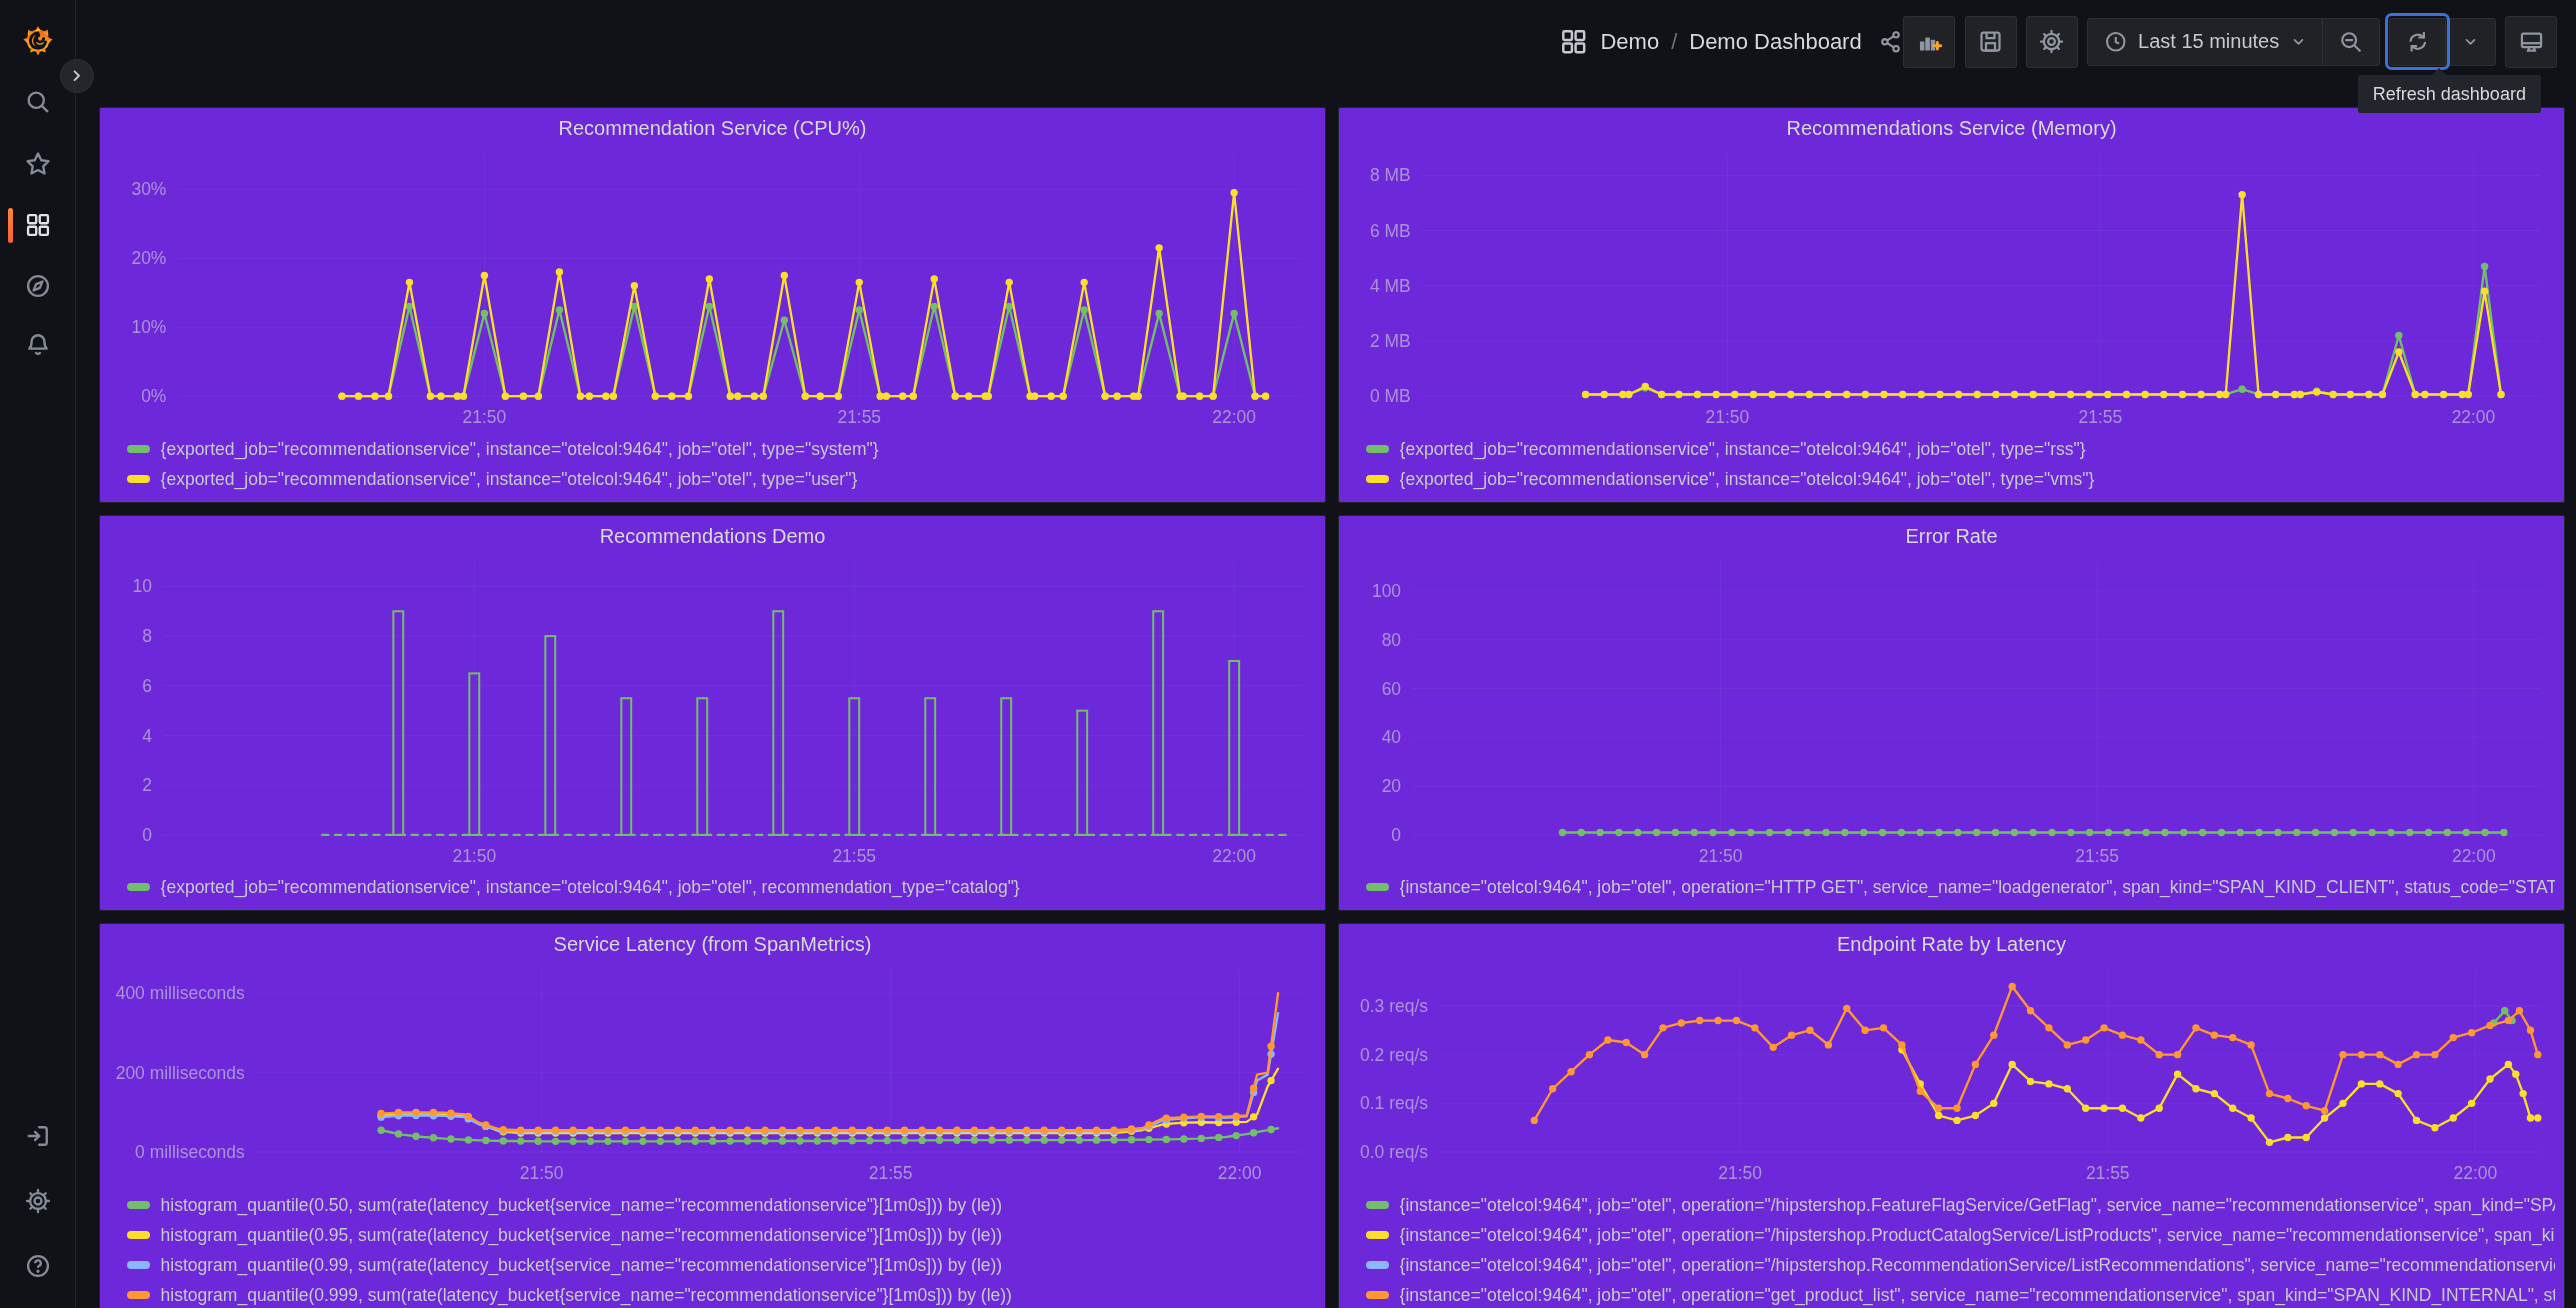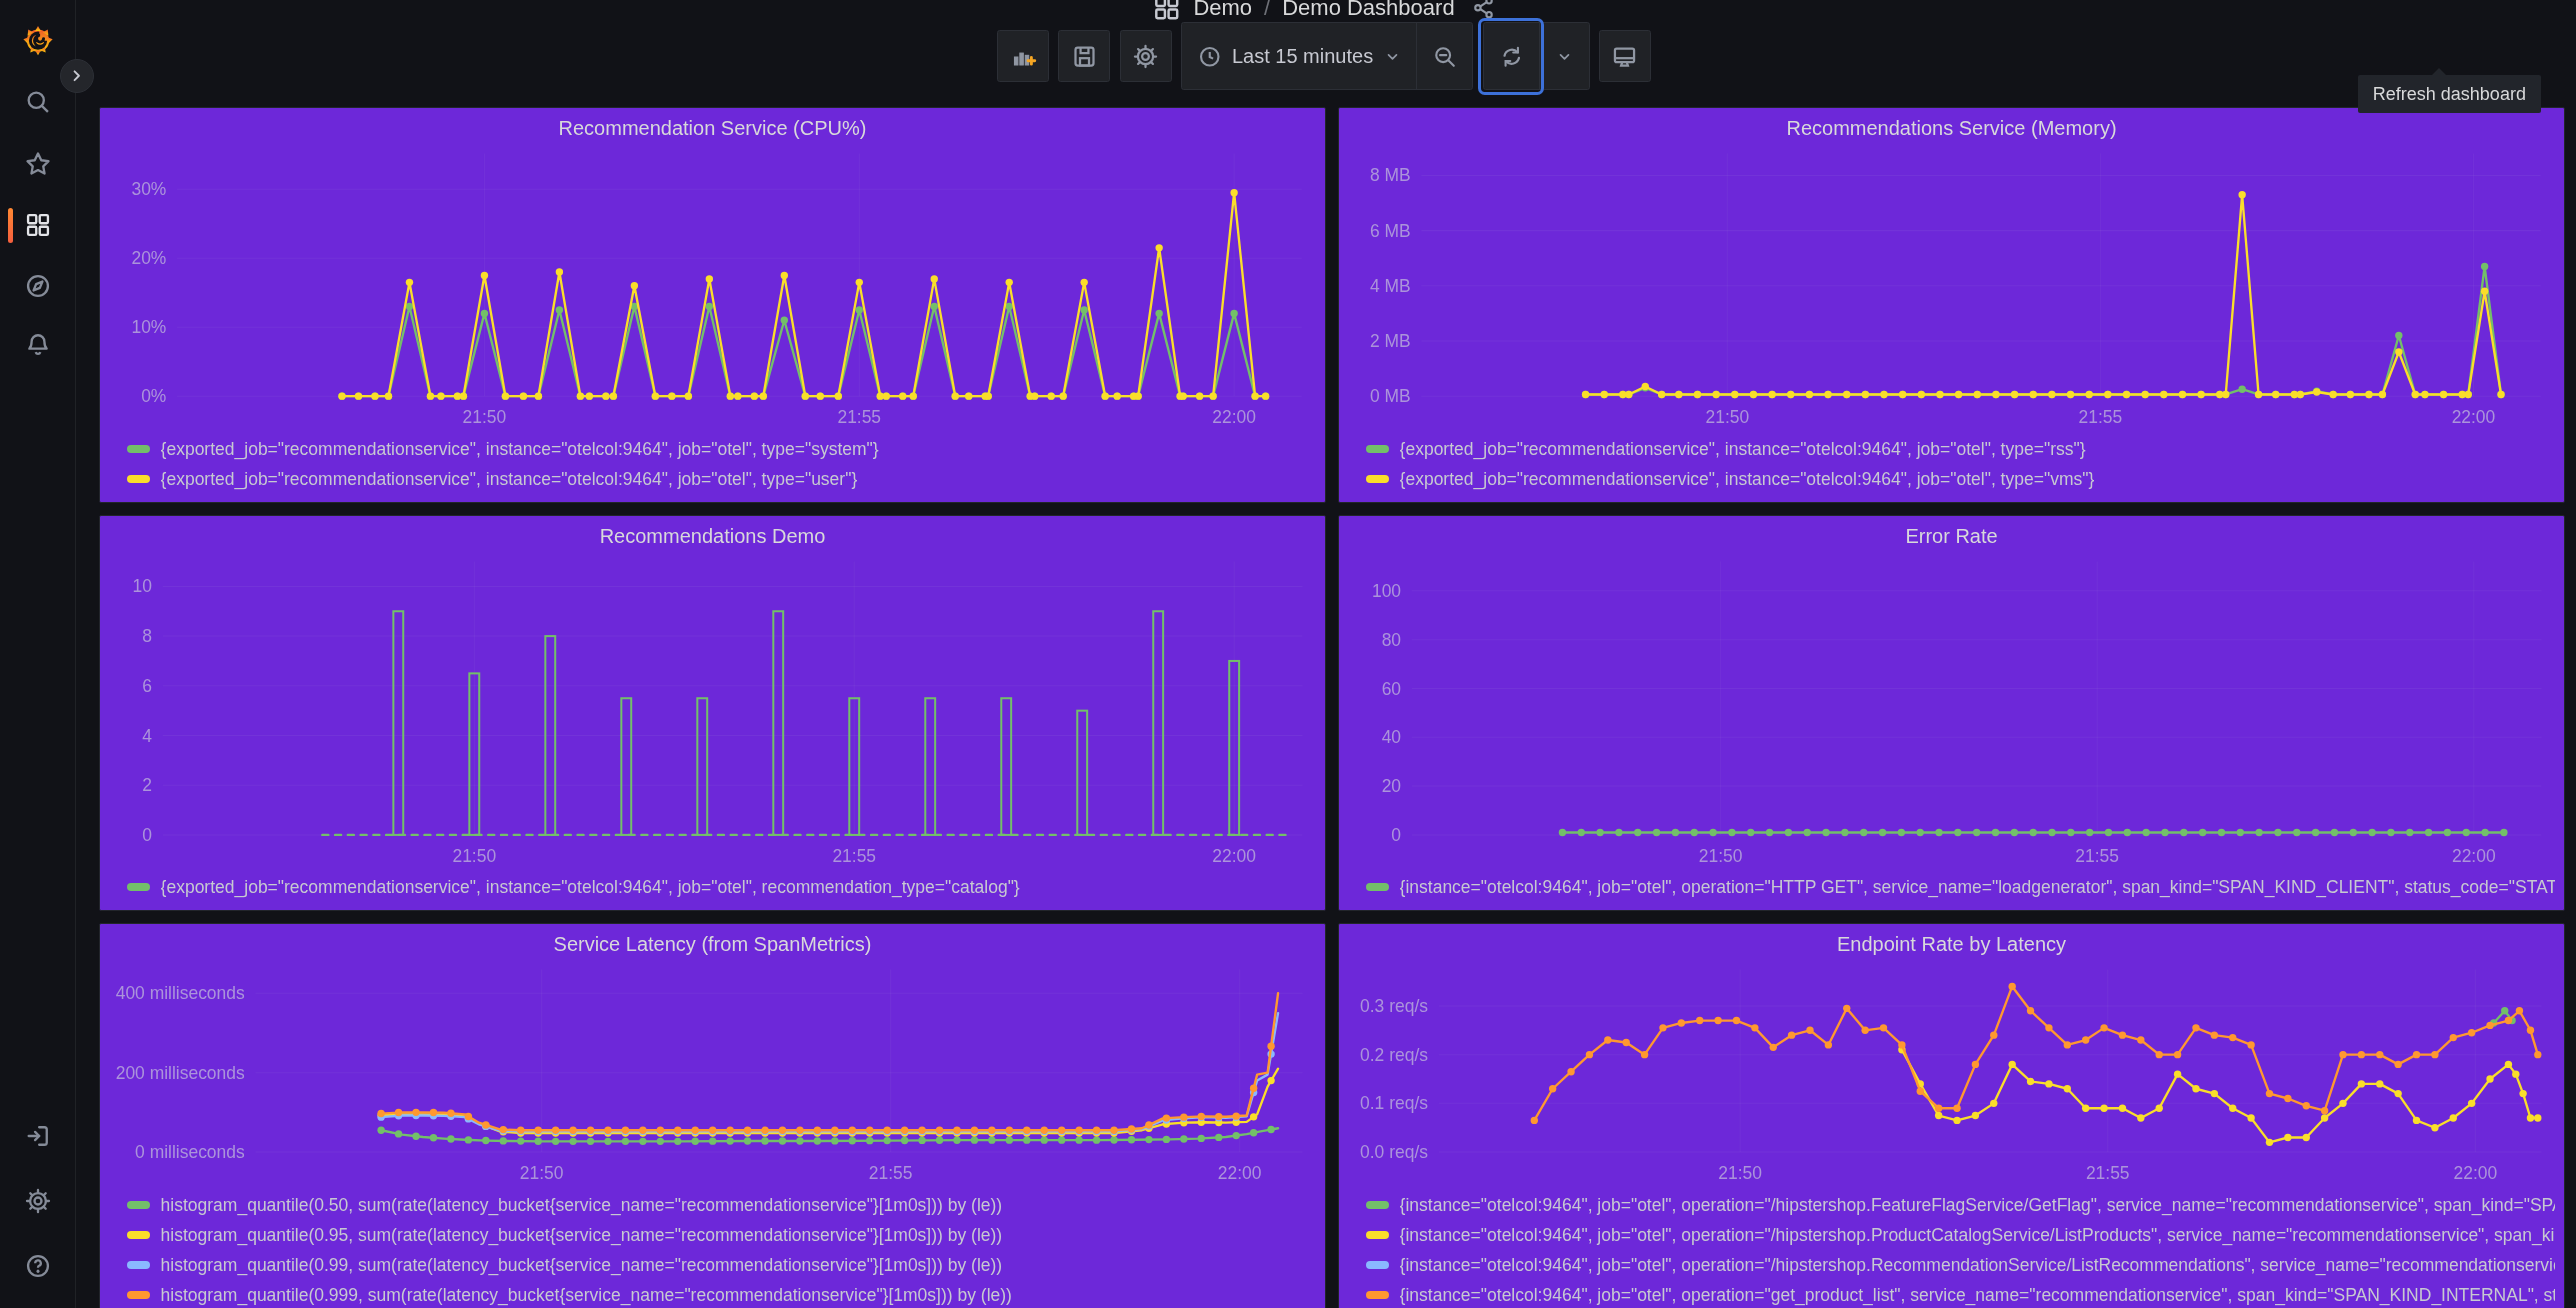--- a/index.html
+++ b/index.html
@@ -14,29 +14,29 @@
   .side-btn svg { stroke:#858B98; }
   .side-btn.active svg { stroke:#E3E4E8; }
   .active-bar { position:absolute; left:8px; top:2.7px; width:5.4px; height:35px; border-radius:2.7px;
     background:linear-gradient(180deg,#FF8833 0%,#F55F3E 100%); }
   .expand-btn { position:absolute; left:60px; top:59px; width:34px; height:34px; border-radius:50%;
     background:#24262B; border:0.7px solid #2C2F36; display:flex; align-items:center; justify-content:center;
     z-index:6; cursor:pointer; }
 
   
   .topnav { position:absolute; left:76px; top:0; right:0; height:83px; display:flex;
-    align-items:center; justify-content:center; padding:0 28px 0 24px;flex-direction:column; }
+    align-items:center; justify-content:flex-end; padding:0 19px 0 24px; }
   .breadcrumb { display:flex; align-items:center; gap:12px; font-size:22px; }
   .crumb { color:#D8D9DA; cursor:pointer; }
   .crumb-sep { color:#6E7077; }
   .toolbar { display:flex; align-items:center; gap:9.4px; }
   .tb-btn { height:52px; min-width:52px; background:#202226; border:0.7px solid #2C2F36;
     border-radius:2.7px; display:flex; align-items:center; justify-content:center; cursor:pointer; }
   .tb-btn svg, .tb-group svg { stroke:#9097A3; }
-  .tb-group { height:68px; background:#202226; border:0.7px solid #2C2F36; border-radius:2.7px;
+  .tb-group { height:48px; background:#202226; border:0.7px solid #2C2F36; border-radius:2.7px;
     display:flex; align-items:stretch; }
   .tb-seg { display:flex; align-items:center; gap:9.4px; padding:0 14.8px; cursor:pointer; }
   .tb-seg + .tb-seg { border-left:0.7px solid #2C2F36; }
   .time-label { font-size:20px; color:#C7C9D1; white-space:nowrap; }
   .focus-ring { position:relative; }
   .focus-ring::after { content:''; position:absolute; inset:-5.4px; border:3.4px solid #3D71D9;
     border-radius:6.7px; pointer-events:none; }
 
   .tooltip { position:absolute; left:2358px; top:75px; height:38px; line-height:38px;
     padding:0 14.8px; background:#22252B; color:#D8D9DA; font-size:18px; border-radius:2px; z-index:9;

